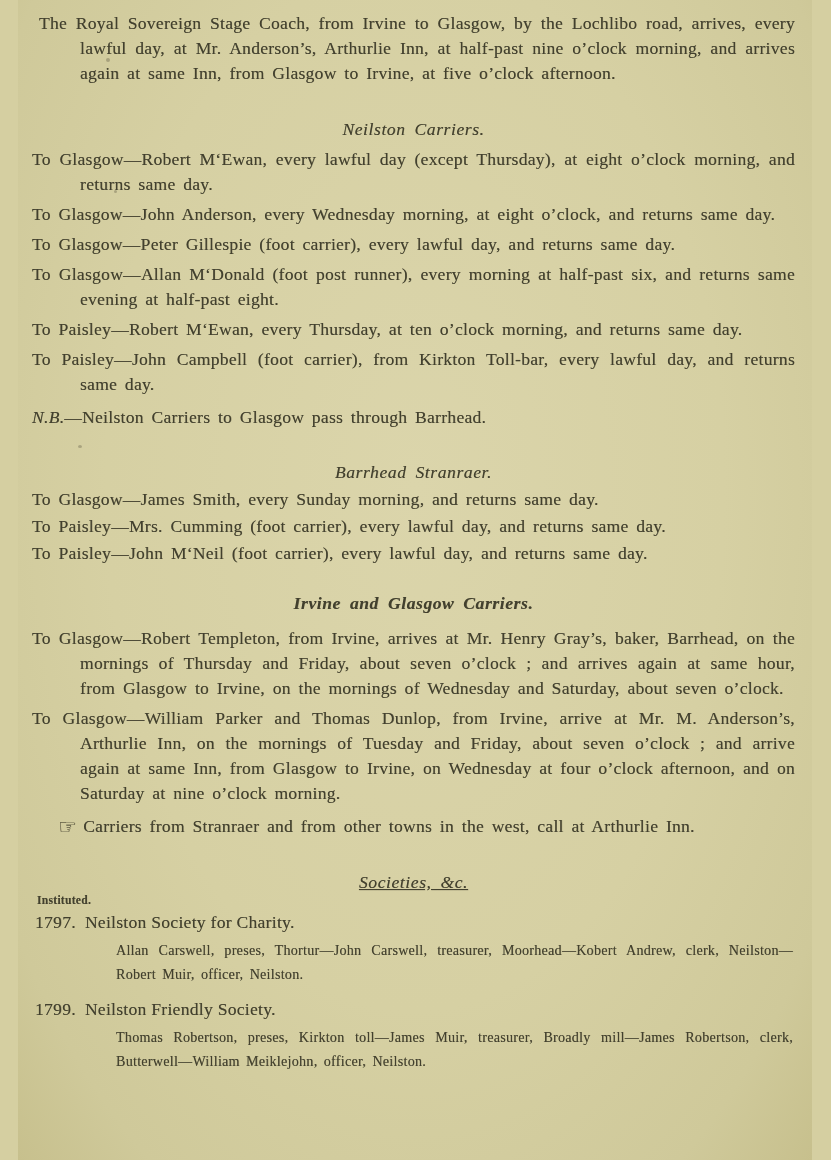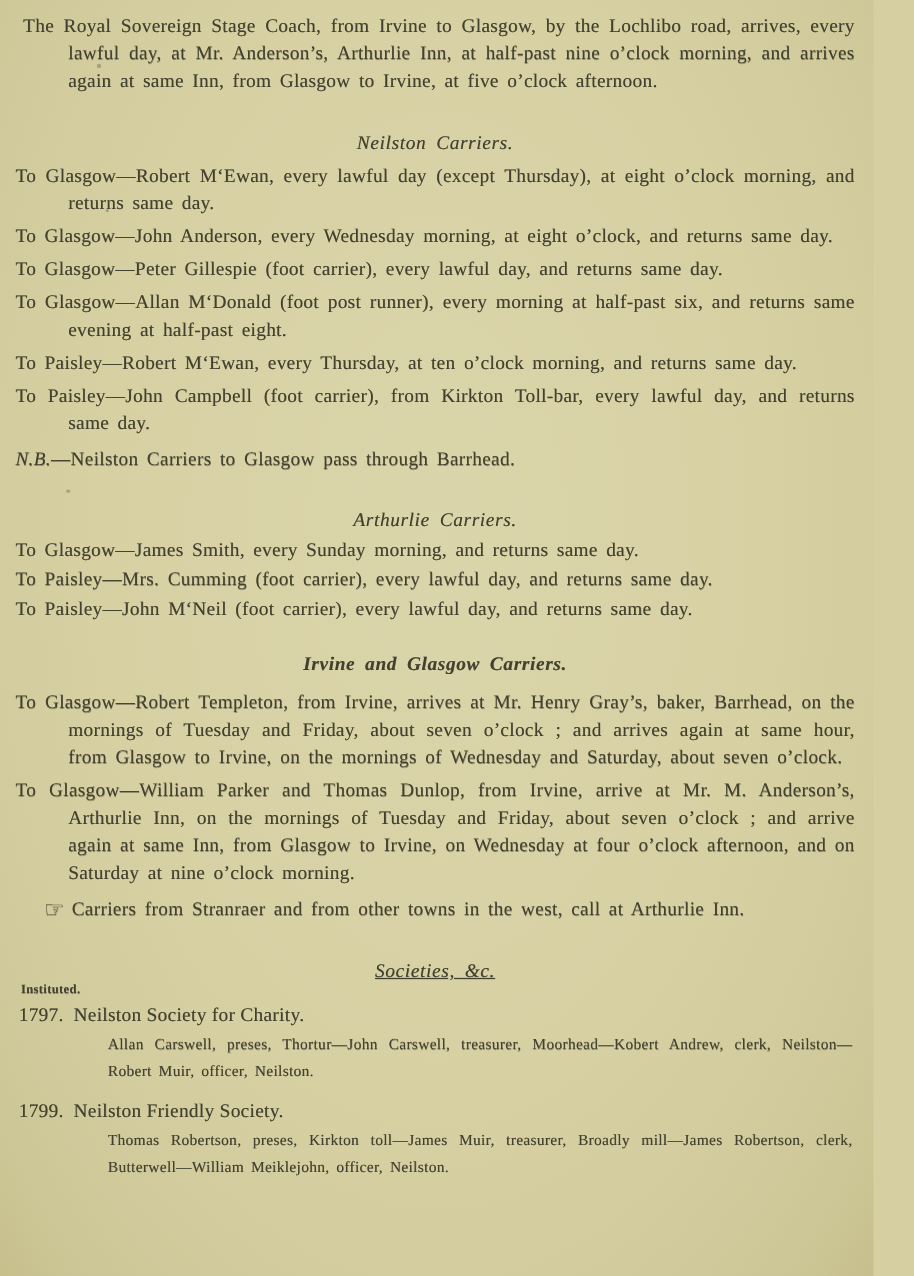--- a/index.html
+++ b/index.html
@@ -7,20 +7,21 @@
     width: 831px; height: 1160px;
     font-family: "Liberation Serif", serif;
     color: #42402e;
     background: #d5cfa1;
     overflow: hidden;
   }
   .page {
     position: relative;
     width: 794px; height: 1160px;
     background: radial-gradient(ellipse at 50% 42%, #dbd5ab 0%, #d6d0a3 55%, #cfc99a 85%, #c7c08d 100%);
+    margin-left: 18px;
   }
   .content {
     padding: 11px 17px 0 14px;
   }
   p, h3 { margin: 0; }
   .para {
     font-size: 17.5px;
     line-height: 25px;
     text-align: justify;
     letter-spacing: 0.3px;
@@ -101,27 +102,27 @@
 
     <h3 class="title h-neilston">Neilston Carriers.</h3>
     <p class="para entry">To Glasgow—Robert M‘Ewan, every lawful day (except Thursday), at eight o’clock morning, and returns same day.</p>
     <p class="para entry">To Glasgow—John Anderson, every Wednesday morning, at eight o’clock, and returns same day.</p>
     <p class="para entry">To Glasgow—Peter Gillespie (foot carrier), every lawful day, and returns same day.</p>
     <p class="para entry">To Glasgow—Allan M‘Donald (foot post runner), every morning at half-past six, and returns same evening at half-past eight.</p>
     <p class="para entry">To Paisley—Robert M‘Ewan, every Thursday, at ten o’clock morning, and returns same day.</p>
     <p class="para entry">To Paisley—John Campbell (foot carrier), from Kirkton Toll-bar, every lawful day, and returns same day.</p>
     <p class="para nb"><span class="nb-label">N.B.</span><span>—Neilston Carriers to Glasgow pass through Barrhead.</span></p>
 
-    <h3 class="title h-barrhead">Arthurlie Carriers.</h3>
+    <h3 class="title h-barrhead">Barrhead Stranraer.</h3>
     <p class="para entry tight">To Glasgow—James Smith, every Sunday morning, and returns same day.</p>
     <p class="para entry tight">To Paisley—Mrs. Cumming (foot carrier), every lawful day, and returns same day.</p>
     <p class="para entry tight">To Paisley—John M‘Neil (foot carrier), every lawful day, and returns same day.</p>
 
     <h3 class="title h-irvine">Irvine and Glasgow Carriers.</h3>
-    <p class="para entry mt10">To Glasgow—Robert Templeton, from Irvine, arrives at Mr. Henry Gray’s, baker, Barrhead, on the mornings of Tuesday and Friday, about seven o’clock ; and arrives again at same hour, from Glasgow to Irvine, on the mornings of Wednesday and Saturday, about seven o’clock.</p>
+    <p class="para entry mt10">To Glasgow—Robert Templeton, from Irvine, arrives at Mr. Henry Gray’s, baker, Barrhead, on the mornings of Thursday and Friday, about seven o’clock ; and arrives again at same hour, from Glasgow to Irvine, on the mornings of Wednesday and Saturday, about seven o’clock.</p>
     <p class="para entry">To Glasgow—William Parker and Thomas Dunlop, from Irvine, arrive at Mr. M. Anderson’s, Arthurlie Inn, on the mornings of Tuesday and Friday, about seven o’clock ; and arrive again at same Inn, from Glasgow to Irvine, on Wednesday at four o’clock afternoon, and on Saturday at nine o’clock morning.</p>
     <p class="para hand-line"><span class="manicule">☞</span><span>Carriers from Stranraer and from other towns in the west, call at Arthurlie Inn.</span></p>
 
     <h3 class="title h-societies">Societies, &amp;c.</h3>
     <div class="instituted">Instituted.</div>
 
     <div class="society">
       <p class="society-head"><span class="year">1797.</span><span class="sname">Neilston Society for Charity.</span></p>
       <p class="officers">Allan Carswell, preses, Thortur—John Carswell, treasurer, Moorhead—Kobert Andrew, clerk, Neilston—Robert Muir, officer, Neilston.</p>
     </div>

